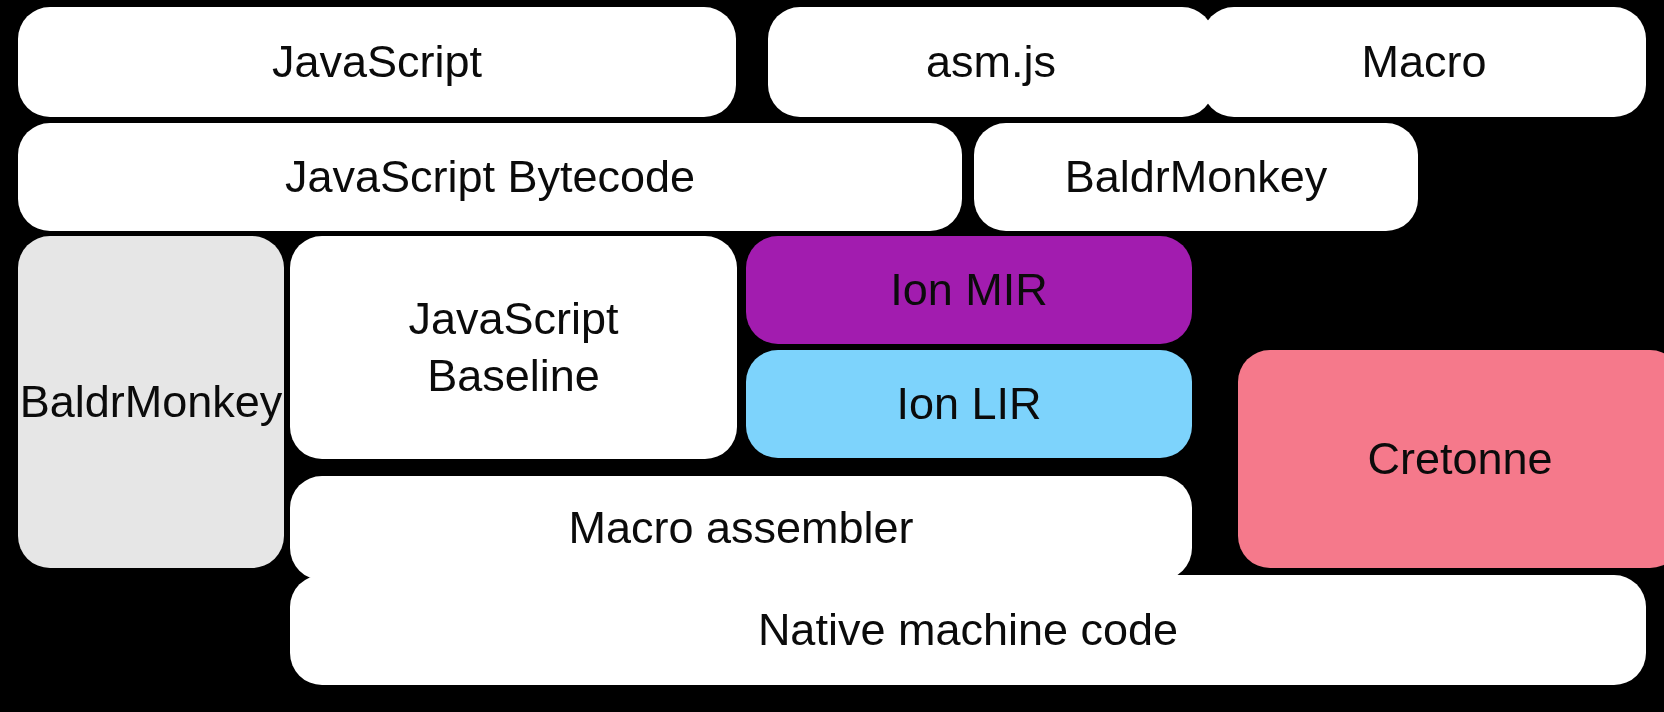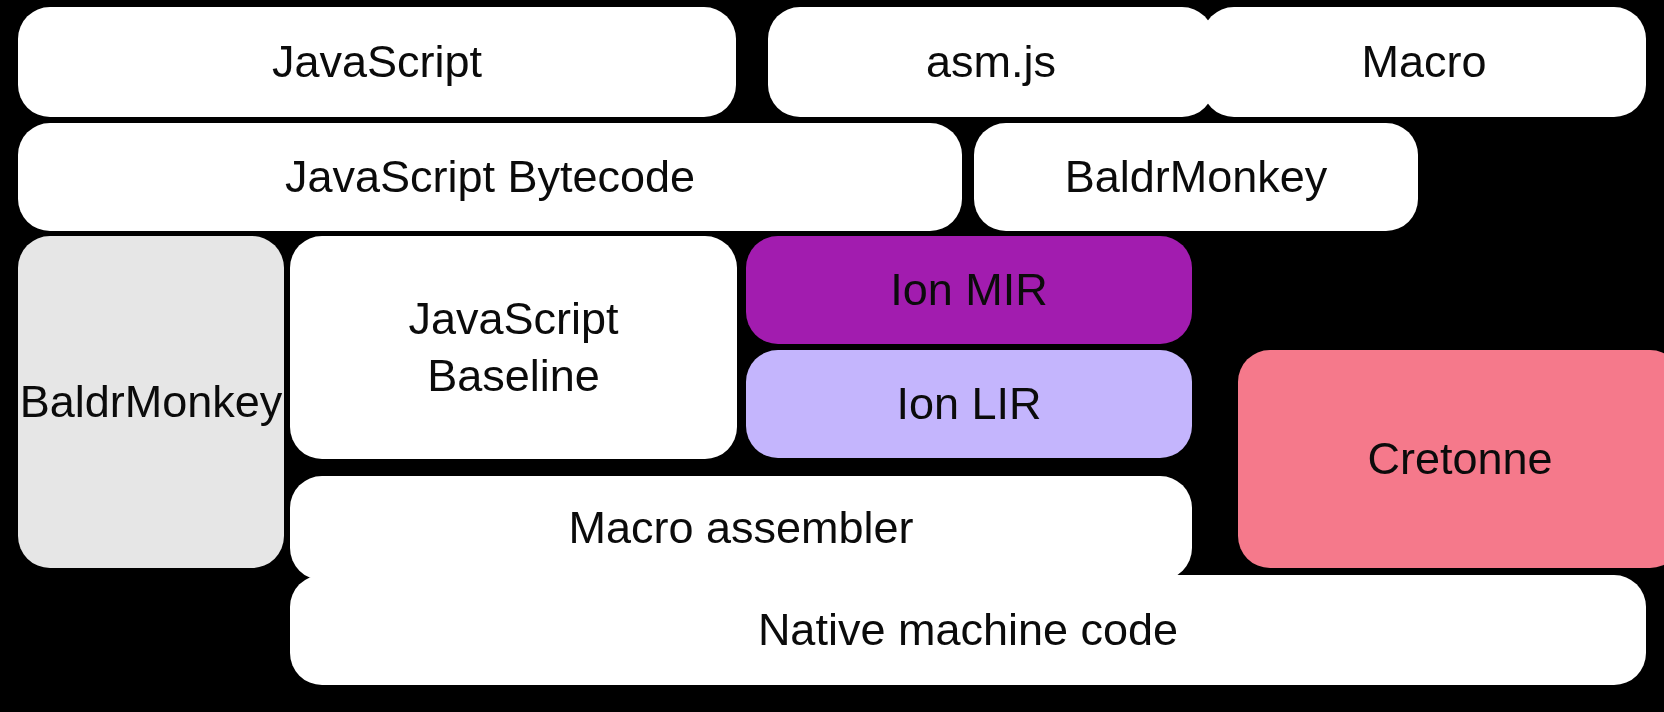--- a/index.html
+++ b/index.html
@@ -32,21 +32,21 @@
   .n-javascript { left: 18px;   top: 7px;   width: 718px;  height: 110px; }
   .n-asmjs      { left: 746px;  top: 7px;   width: 446px;  height: 110px; margin-left: 22px; }
   .n-wasm       { left: 1202px; top: 7px;   width: 444px;  height: 110px; }
   
   .n-bytecode   { left: 18px;   top: 123px; width: 944px;  height: 108px; }
   .n-baldrmonkey{ left: 974px;  top: 123px; width: 444px;  height: 108px; }
   
   .n-interpreter{ left: 18px;   top: 236px; width: 266px;  height: 332px; background: #e6e6e6; }
   .n-baseline   { left: 290px;  top: 236px; width: 447px;  height: 223px; }
   .n-ion-mir    { left: 746px;  top: 236px; width: 446px;  height: 108px; background: #a21caf; }
-  .n-ion-lir    { left: 746px;  top: 350px; width: 446px;  height: 108px; background: #c4b5fd; }
+  .n-ion-lir    { left: 746px;  top: 350px; width: 446px;  height: 108px; background: #7dd3fc; }
   .n-cretonne   { left: 1238px; top: 350px; width: 444px;  height: 218px; background: #f5798b; }
   .n-macro      { left: 290px;  top: 464px; width: 902px;  height: 104px; margin-top: 12px; }
   
   .n-native     { left: 290px;  top: 575px; width: 1356px; height: 110px; }
 </style>
 </head>
 <body>
 
 <div class="stage">
   <div class="node n-javascript">JavaScript</div>

